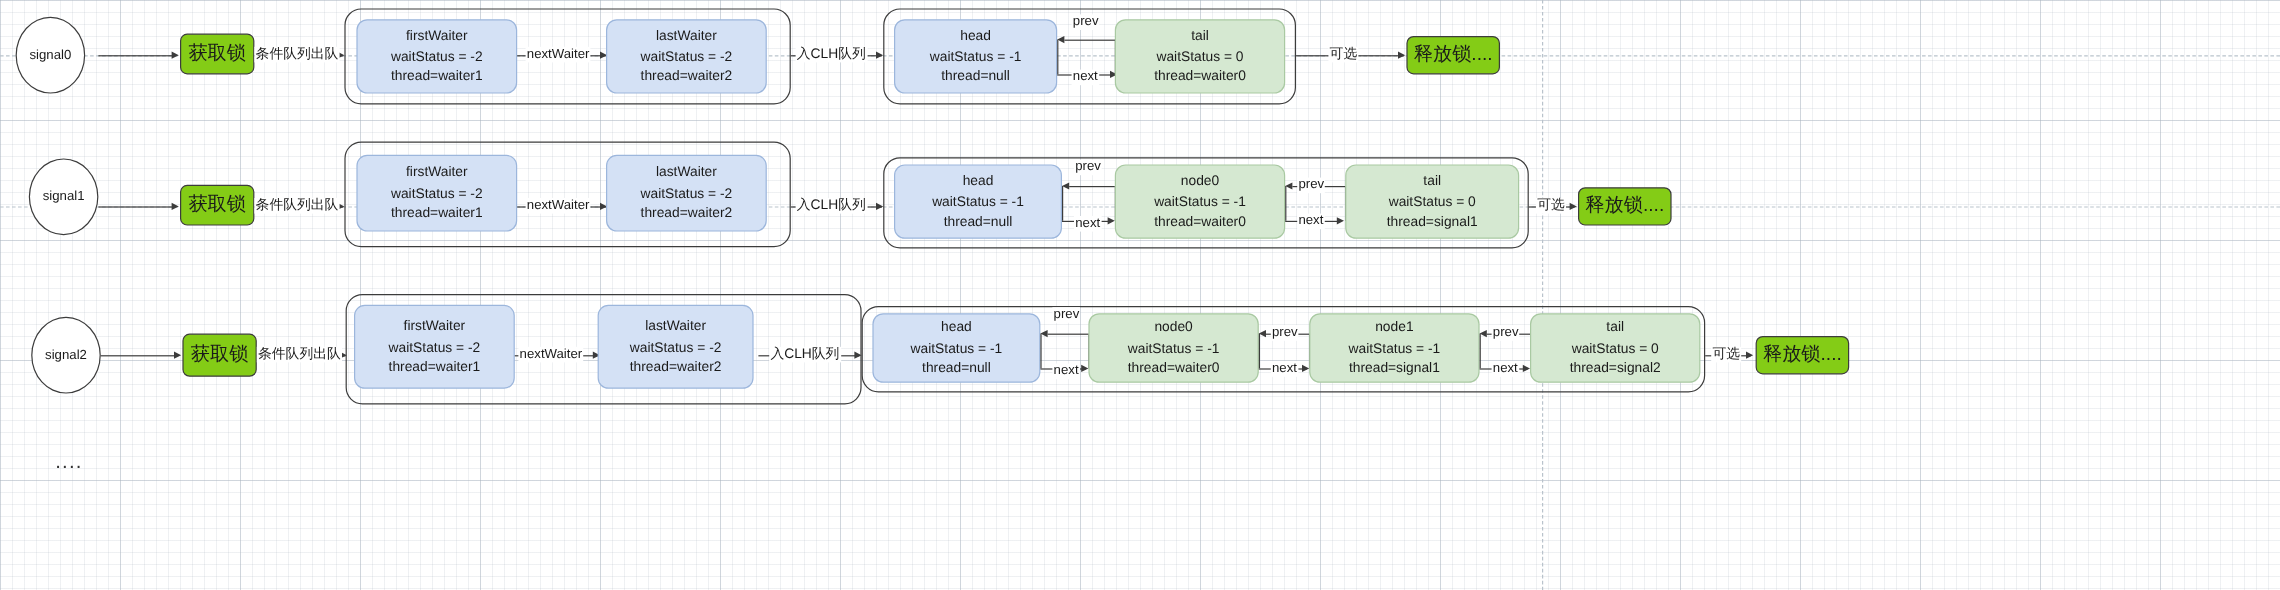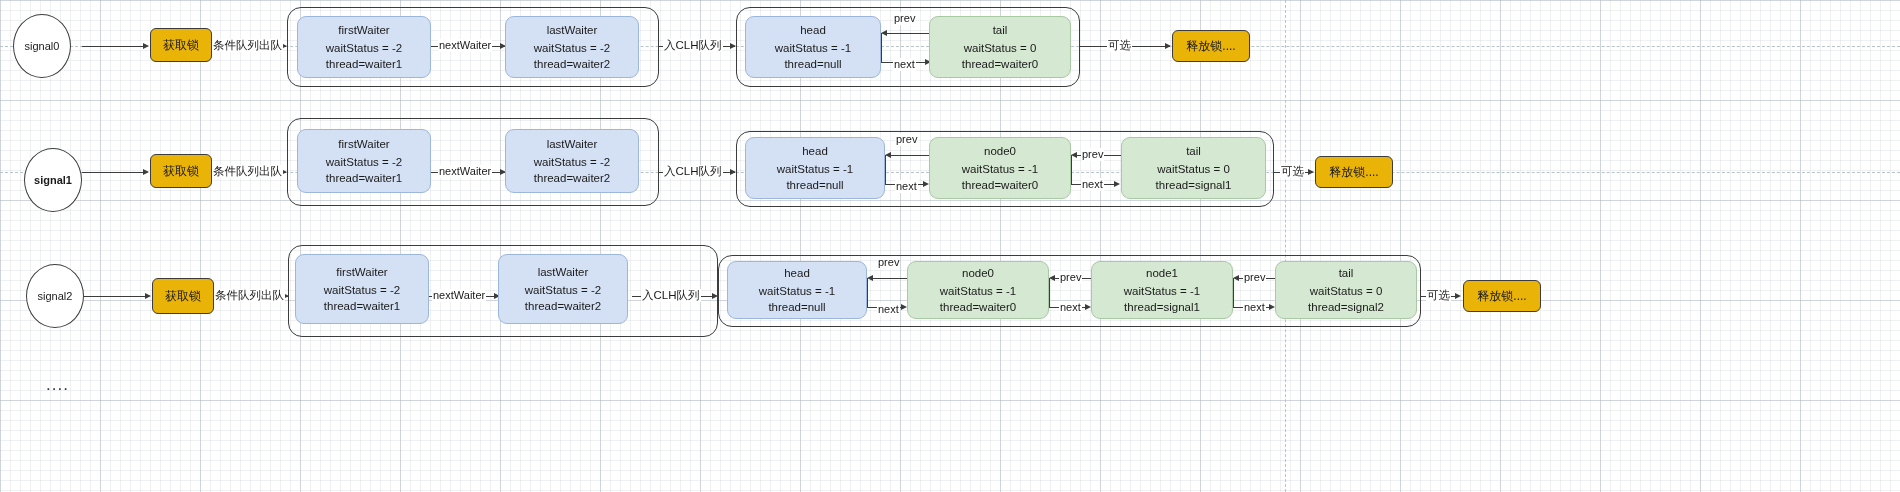--- a/index.html
+++ b/index.html
@@ -31,22 +31,22 @@
     position:absolute;box-sizing:border-box;
     display:flex;flex-direction:column;align-items:center;justify-content:center;
     text-align:center;color:#1a1a1a;
     font-size:11.5px;line-height:16px;
   }
   .ellipse{
     border:1.2px solid #3c3c3c;border-radius:50%;
     background:#ffffff;font-size:11px;
   }
   .rect{
-    border:1.2px solid #3c3c3c;border-radius:6px;background:#eab308;
-    font-size:12px;
+    border:1.2px solid #3c3c3c;border-radius:6px;background:#84cc16;
+    font-size:16px;
   }
   .blue{
     border:1px solid #9cb6dc;border-radius:9px;
     background:#d4e1f5;
   }
   .green{
     border:1px solid #a9c9a2;border-radius:9px;
     background:#d5e8d1;
   }
   .group{
@@ -134,21 +134,21 @@
   <span class="t">thread=waiter0</span>
 </div>
 
 <div class="ln lnh" style="left:1080px;top:46px;width:90px;"></div>
 <div class="arrow r" style="left:1165px;top:42.5px;"></div>
 <div class="elabel cn" style="left:1107px;top:39px;">可选</div>
 <div class="node rect" style="left:1172px;top:30px;width:78px;height:32px;">
   <span class="t">释放锁....</span>
 </div>
 
-<div class="node ellipse" style="left:24px;top:148px;width:58px;height:64px;font-weight:bold;">
+<div class="node ellipse" style="left:24px;top:132px;width:58px;height:64px;">
   <span class="t">signal1</span>
 </div>
 <div class="ln lnh" style="left:82px;top:172px;width:62px;"></div>
 <div class="arrow r" style="left:143px;top:168.5px;"></div>
 
 <div class="node rect" style="left:150px;top:154px;width:62px;height:34px;">
   <span class="t">获取锁</span>
 </div>
 <div class="ln lnh" style="left:212px;top:172px;width:74px;"></div>
 <div class="arrow r" style="left:281px;top:168.5px;"></div>

